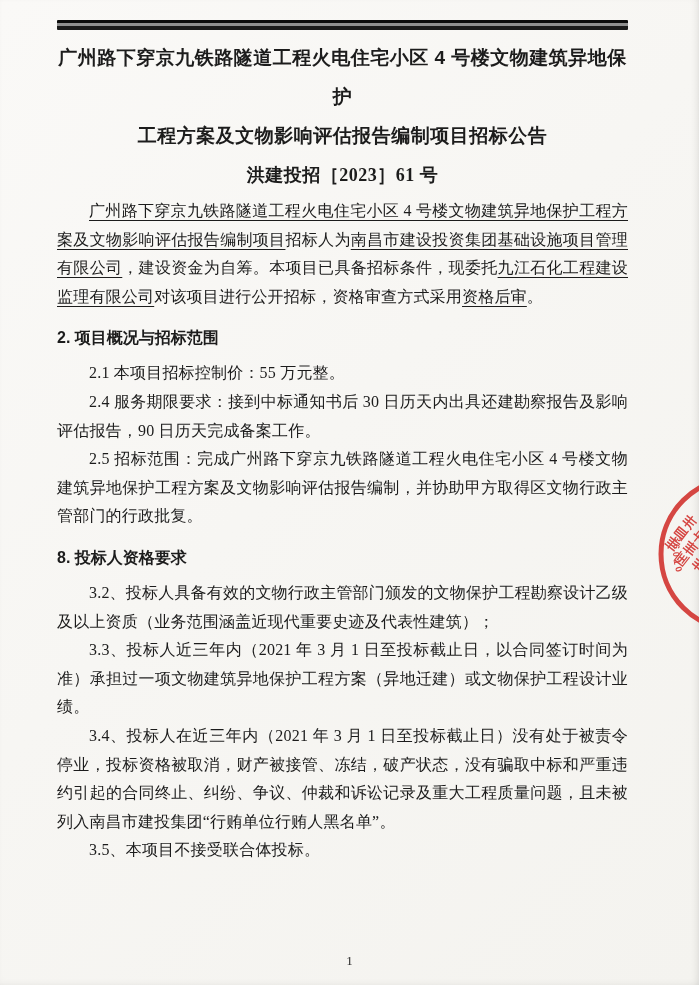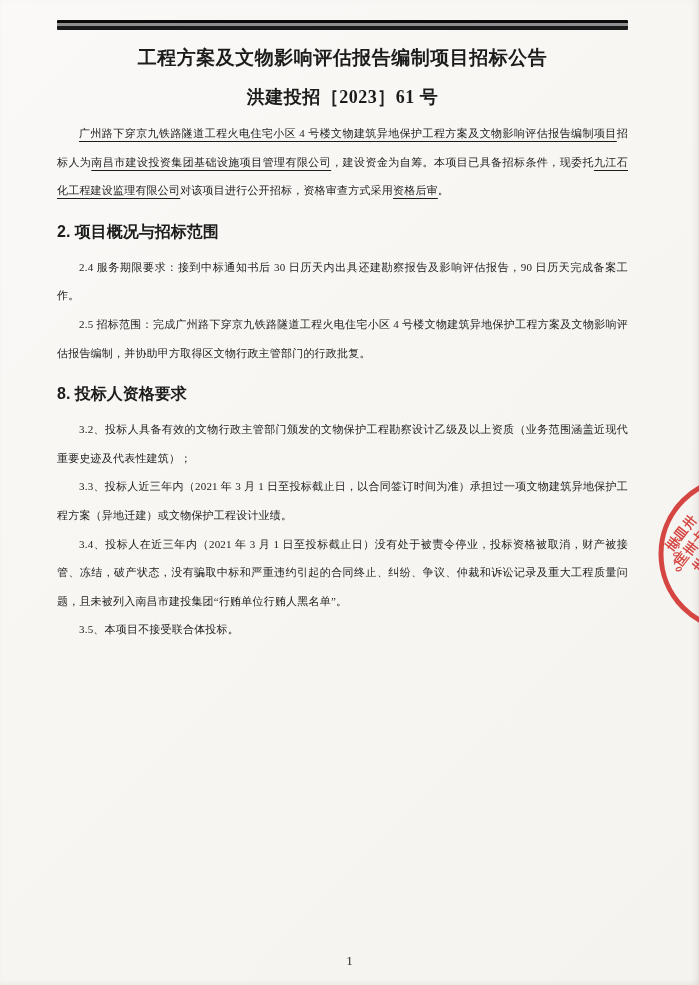--- a/index.html
+++ b/index.html
@@ -33,21 +33,21 @@
     font-weight:700;font-size:18px;line-height:40px;
     text-align:center;letter-spacing:0.5px;
     margin-bottom:2px;
   }
   .heading{
     font-family:"Liberation Sans","DejaVu Sans",sans-serif;
     font-weight:700;font-size:16px;line-height:24px;
     margin:15px 0 9px 0;
   }
   .para{
-    margin:0;font-size:11px;line-height:28.6px;
+    margin:0;font-size:16px;line-height:28.6px;
     text-align:justify;text-indent:2em;
     letter-spacing:0.2px;
   }
   .u{
     text-decoration:underline;
     text-underline-offset:4px;
     text-decoration-thickness:1px;
   }
   .page-number{
     position:absolute;left:0;right:0;bottom:16px;
@@ -61,26 +61,28 @@
   }
 </style>
 </head>
 <body>
 
 <div class="page">
 
   <div class="scan-bar"></div>
 
   <div class="content">
+    <div class="title-line">广州路下穿京九铁路隧道工程火电住宅小区 4 号楼文物建筑异地保护</div>
     <div class="title-line">工程方案及文物影响评估报告编制项目招标公告</div>
     <div class="doc-number">洪建投招［2023］61 号</div>
 
     <div>
         <p class="para"><span class="u">广州路下穿京九铁路隧道工程火电住宅小区 4 号楼文物建筑异地保护工程方案及文物影响评估报告编制项目</span><span>招标人为</span><span class="u">南昌市建设投资集团基础设施项目管理有限公司</span><span>，建设资金为自筹。本项目已具备招标条件，现委托</span><span class="u">九江石化工程建设监理有限公司</span><span>对该项目进行公开招标，资格审查方式采用</span><span class="u">资格后审</span><span>。</span></p>
         <div class="heading">2. 项目概况与招标范围</div>
+        <p class="para">2.1 本项目招标控制价：55 万元整。</p>
         <p class="para">2.4 服务期限要求：接到中标通知书后 30 日历天内出具还建勘察报告及影响评估报告，90 日历天完成备案工作。</p>
         <p class="para">2.5 招标范围：完成广州路下穿京九铁路隧道工程火电住宅小区 4 号楼文物建筑异地保护工程方案及文物影响评估报告编制，并协助甲方取得区文物行政主管部门的行政批复。</p>
         <div class="heading">8. 投标人资格要求</div>
         <p class="para">3.2、投标人具备有效的文物行政主管部门颁发的文物保护工程勘察设计乙级及以上资质（业务范围涵盖近现代重要史迹及代表性建筑）；</p>
         <p class="para">3.3、投标人近三年内（2021 年 3 月 1 日至投标截止日，以合同签订时间为准）承担过一项文物建筑异地保护工程方案（异地迁建）或文物保护工程设计业绩。</p>
         <p class="para">3.4、投标人在近三年内（2021 年 3 月 1 日至投标截止日）没有处于被责令停业，投标资格被取消，财产被接管、冻结，破产状态，没有骗取中标和严重违约引起的合同终止、纠纷、争议、仲裁和诉讼记录及重大工程质量问题，且未被列入南昌市建投集团“行贿单位行贿人黑名单”。</p>
         <p class="para">3.5、本项目不接受联合体投标。</p>
       </div>
   </div>
 

